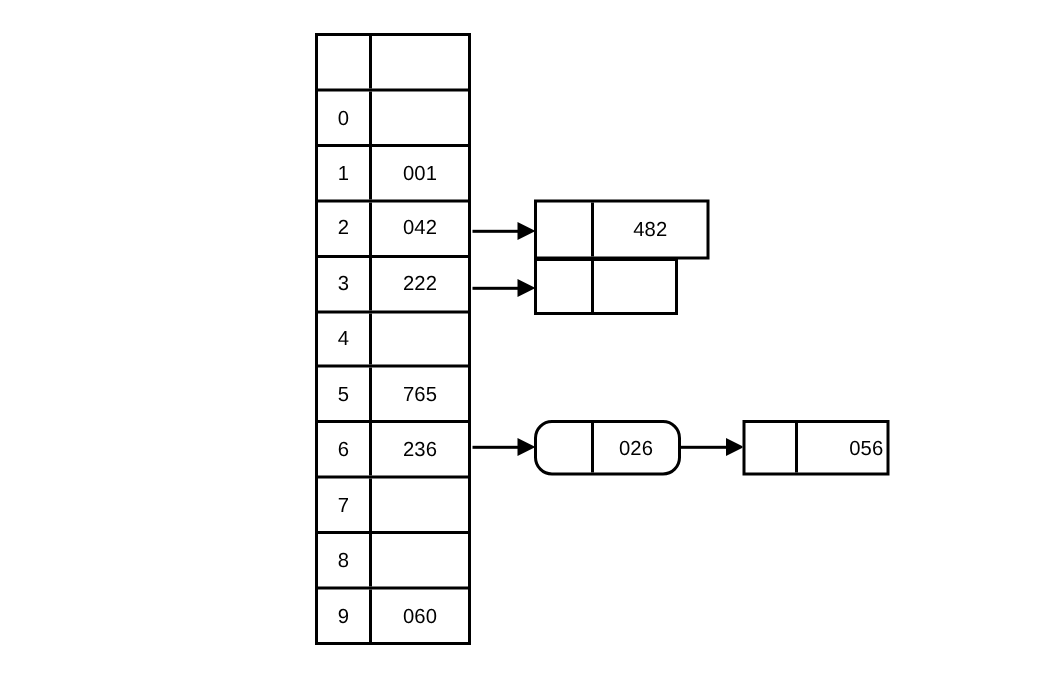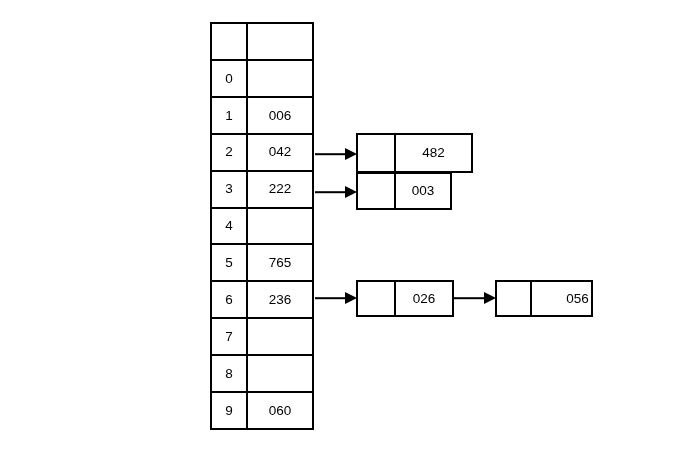--- a/index.html
+++ b/index.html
@@ -114,21 +114,21 @@
       <div class="ht-value"></div>
     </div>
 
     <div class="ht-row">
       <div class="ht-index">0</div>
       <div class="ht-value"></div>
     </div>
 
     <div class="ht-row">
       <div class="ht-index">1</div>
-      <div class="ht-value">006</div>
+      <div class="ht-value">001</div>
     </div>
 
     <div class="ht-row">
       <div class="ht-index">2</div>
       <div class="ht-value">042</div>
     </div>
 
     <div class="ht-row">
       <div class="ht-index">3</div>
       <div class="ht-value">222</div>
@@ -176,29 +176,28 @@
     <div class="node-val">482</div>
   </div>
 
   <div class="arrow" style="left:315px; top:183px; width:42px; height:18px;">
     <div class="arrow-line" style="width:32px;"></div>
     <div class="arrow-head" style="left:30px;"></div>
   </div>
 
   <div class="node" style="left:356px; top:172px; width:96px; height:38px;">
     <div class="node-ptr" style="width:38px;"></div>
-    <div class="node-val">003</div>
   </div>
 
   <div class="arrow" style="left:315px; top:289px; width:42px; height:18px;">
     <div class="arrow-line" style="width:32px;"></div>
     <div class="arrow-head" style="left:30px;"></div>
   </div>
 
-  <div class="node" style="left:356px; top:280px; width:98px; height:37px;">
+  <div class="node" style="left:356px; top:280px; width:98px; height:37px;border-radius:12px;">
     <div class="node-ptr" style="width:38px;"></div>
     <div class="node-val">026</div>
   </div>
 
   <div class="arrow" style="left:454px; top:289px; width:44px; height:18px;">
     <div class="arrow-line" style="width:32px;"></div>
     <div class="arrow-head" style="left:30px;"></div>
   </div>
 
   <div class="node" style="left:495px; top:280px; width:98px; height:37px;gap:32px;">

